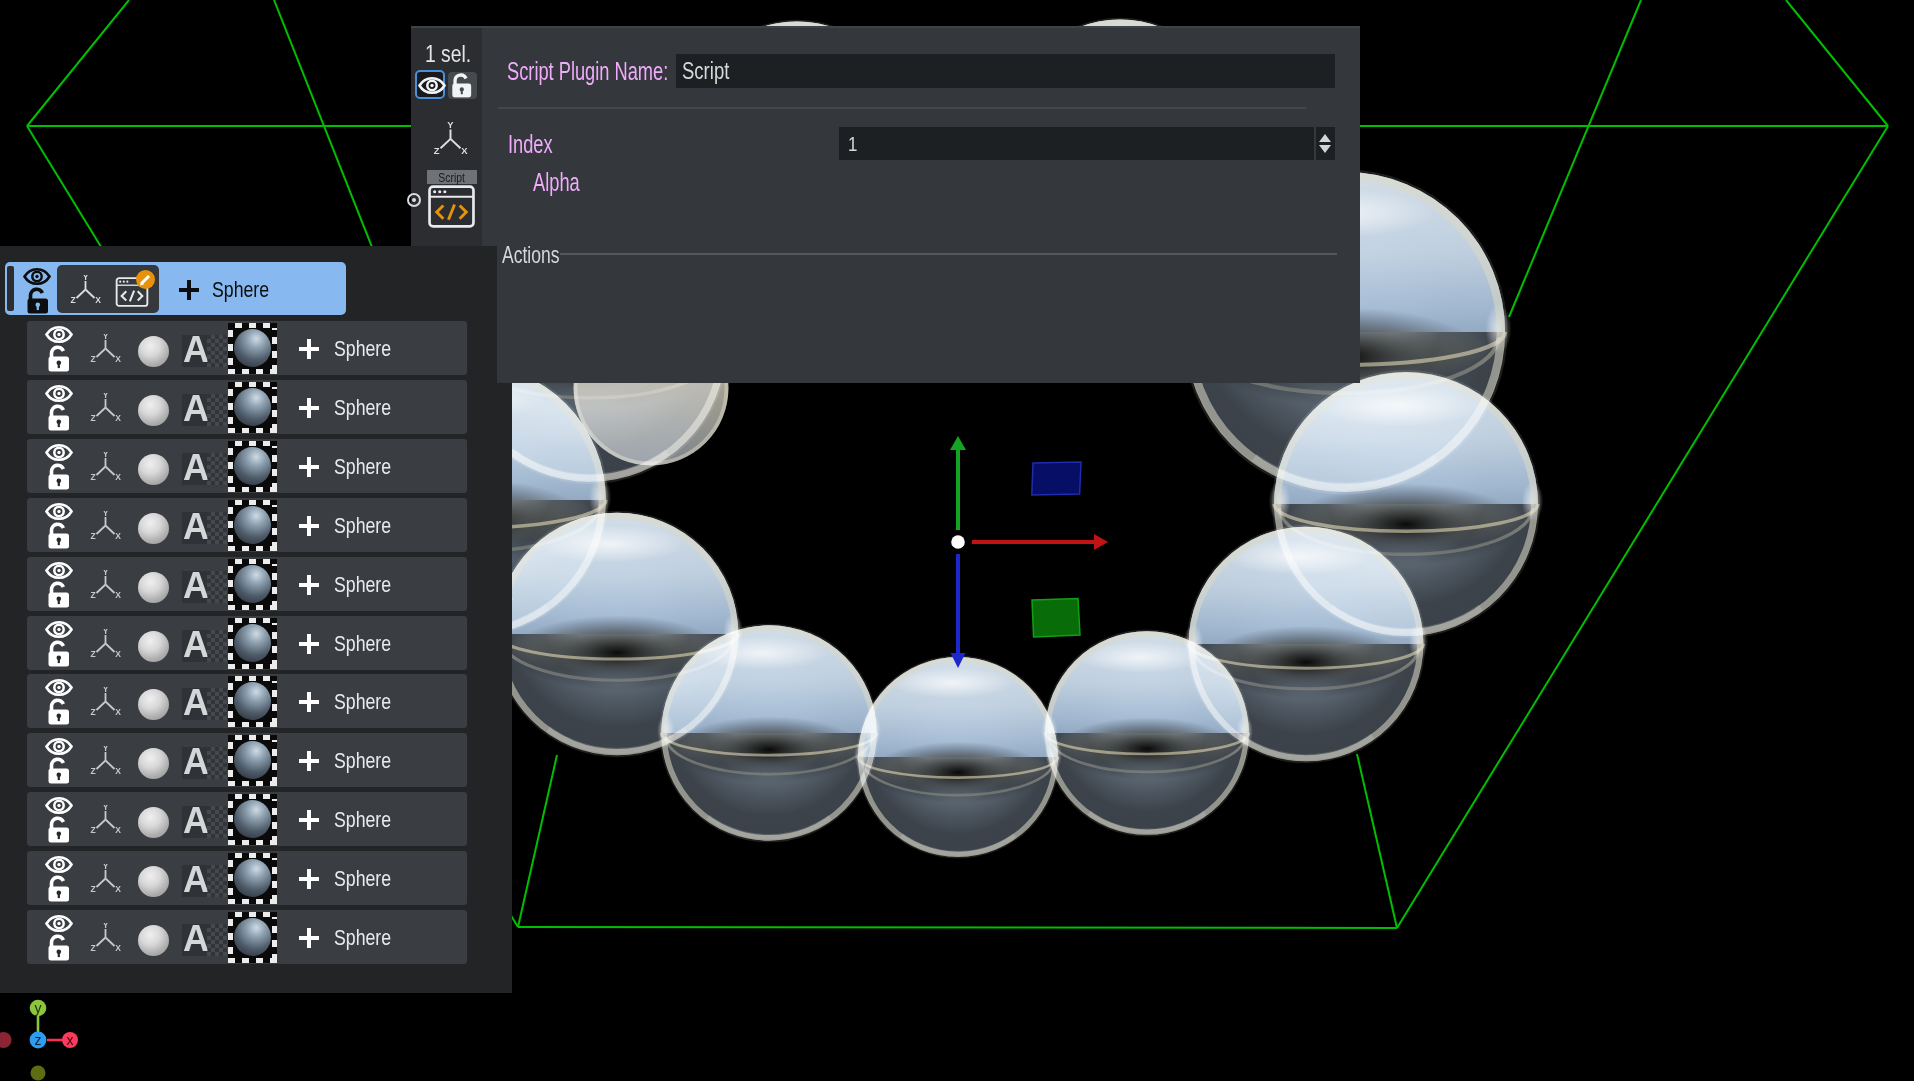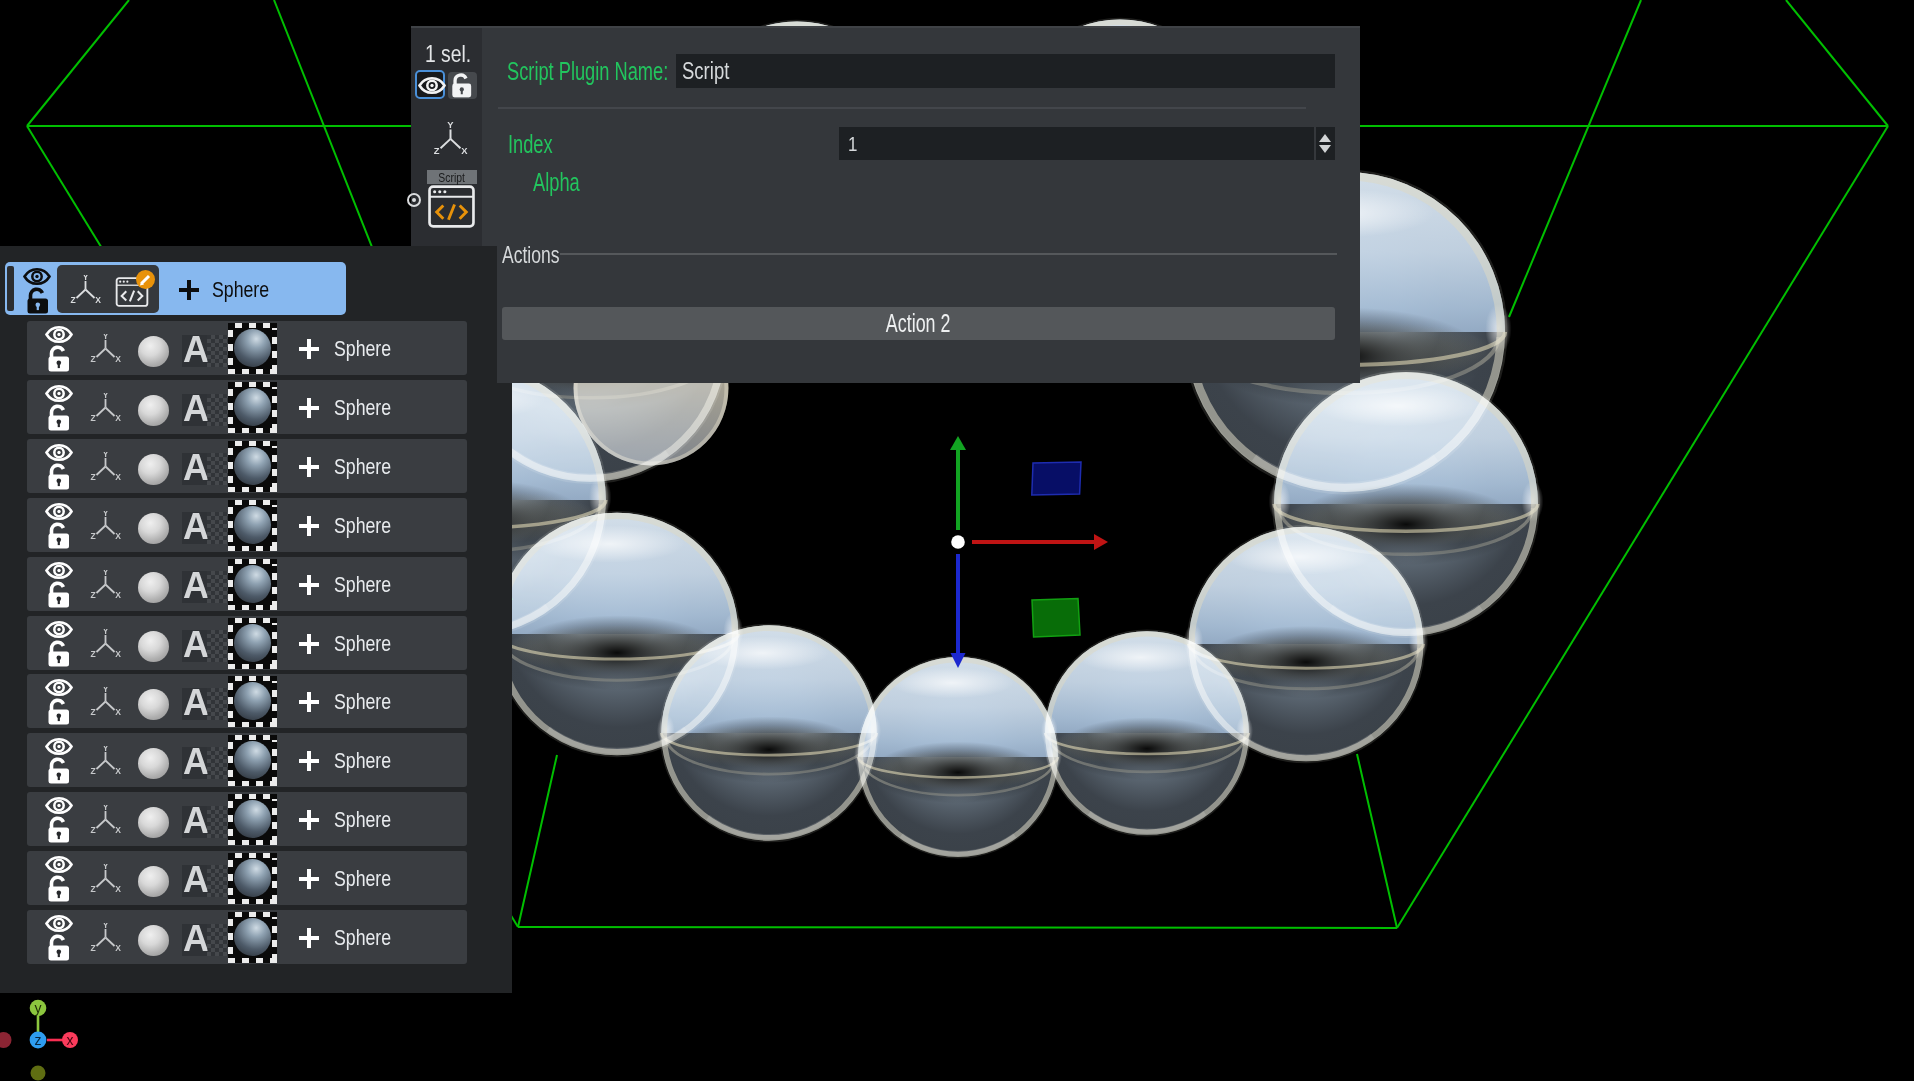--- a/index.html
+++ b/index.html
@@ -14,21 +14,21 @@
 #strip .sel { position:absolute; left:14px; top:14px; font-size:24px; line-height:23px; color:#e3e5e7; }
 #eyebtn { position:absolute; left:4px; top:42px; width:30px; height:29px; background:#17191c; border:2px solid #4a90d9; border-radius:5px; }
 #lockbtn { position:absolute; left:37px; top:44px; width:29px; height:27px; background:#46494d; border-radius:4px; }
 #stripax { position:absolute; left:19px; top:93px; }
 #scrtab { position:absolute; left:16px; top:142px; width:50px; height:14px; background:#6f7377; color:#1a1b1c; font-size:13px; text-align:center; }
 #scrtab span { transform-origin:50% 50%; display:inline-block; transform:scaleX(.8); line-height:14px; }
 #codeic { position:absolute; left:17px; top:157px; width:47px; height:43px; }
 #radio { position:absolute; left:-4px; top:165px; width:14px; height:14px; border:2px solid #d9dbdd; border-radius:50%; }
 #radio::after { content:""; position:absolute; left:3px; top:3px; width:4px; height:4px; border-radius:50%; background:#d9dbdd; }
 #patch { position:absolute; left:0; top:220px; width:86px; height:137px; background:#222426; }
-.lab { position:absolute; color:#22c55e; font-size:25px; line-height:29px; }
+.lab { position:absolute; color:#f0abfc; font-size:25px; line-height:29px; }
 .field { position:absolute; left:428px; width:496px; height:33px; background:#1d2023; color:#d6d9db; font-size:21px; line-height:33px; padding-left:9px; }
 .spin { position:absolute; right:0; top:0; width:21px; height:33px; border-left:2px solid #35383c; }
 .spin::before { content:""; position:absolute; left:3px; top:7px; border-left:6px solid transparent; border-right:6px solid transparent; border-bottom:8px solid #d2d4d6; }
 .spin::after { content:""; position:absolute; left:3px; bottom:7px; border-left:6px solid transparent; border-right:6px solid transparent; border-top:8px solid #d2d4d6; }
 #namefield { position:absolute; left:265px; top:26px; width:659px; height:34px; background:#1d2023; color:#d6d9db; font-size:23px; line-height:34px; padding-left:6px; }
 #sep1 { position:absolute; left:87px; top:79px; width:808px; height:2px; background:#43464b; }
 #acthead { position:absolute; left:91px; top:214px; color:#d6d9db; font-size:24px; line-height:26px; }
 #actline { position:absolute; left:149px; top:225px; width:777px; height:2px; background:#55585b; }
 .abtn { position:absolute; left:91px; width:833px; height:33px; background:#54575a; border-radius:3px; color:#eef0f1; font-size:25px; line-height:33px; text-align:center; }
 .abtn span { display:inline-block; transform:scaleX(0.715); transform-origin:50% 50%; white-space:pre; }
@@ -353,21 +353,20 @@
   </div>
   <div id="patch"></div>
   <div class="lab" style="left:96px; top:29px;"><span class="cxa">Script Plugin Name:</span></div>
   <div id="namefield"><span class="cxb">Script</span></div>
   <div id="sep1"></div>
   <div class="lab" style="left:97px; top:102px;"><span class="cxa">Index</span></div>
   <div class="field" style="top:99px;"><span class="cxb">1</span><div class="spin"></div></div>
   <div class="lab" style="left:91px; top:140px;margin-left:31px;"><span class="cxa">Alpha</span></div>
   <div id="acthead"><span class="cxa">Actions</span></div>
   <div id="actline"></div>
-  <div class="abtn" style="top:279px;"><span>Action 2</span></div>
 </div>
 
 <div id="lpanelA"></div>
 <div id="lpanelB"></div>
 <div class="row" style="top:321px">
 <div class="eye"><svg width="28" height="19" viewBox="0 0 28 19">
           <path d="M14 2.2 C7 2.2 3 7 1.5 9.5 C3 12 7 16.8 14 16.8 C21 16.8 25 12 26.5 9.5 C25 7 21 2.2 14 2.2 Z" fill="none" stroke="#fff" stroke-width="2.6"></path>
           <circle cx="14" cy="9.5" r="4.7" fill="none" stroke="#fff" stroke-width="2.5"></circle>
           <circle cx="14" cy="9.5" r="1.7" fill="#fff"></circle>
         </svg></div>

